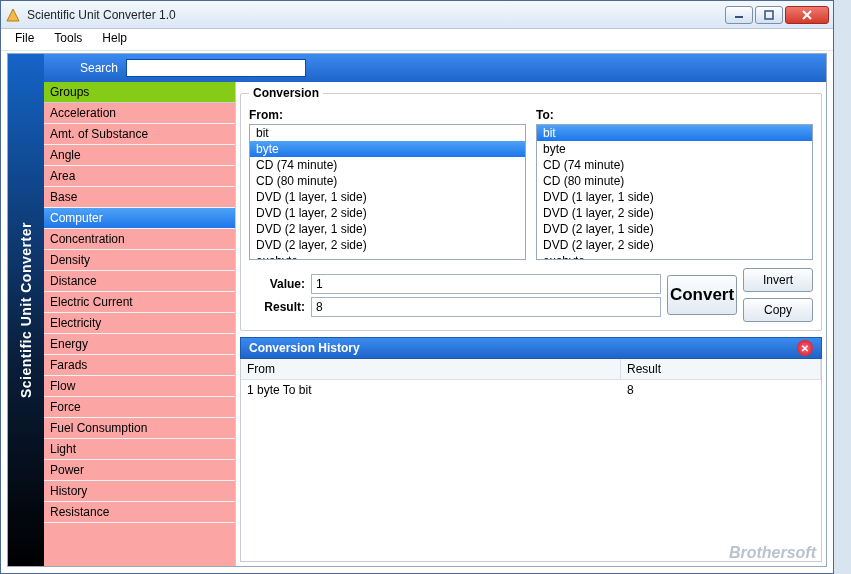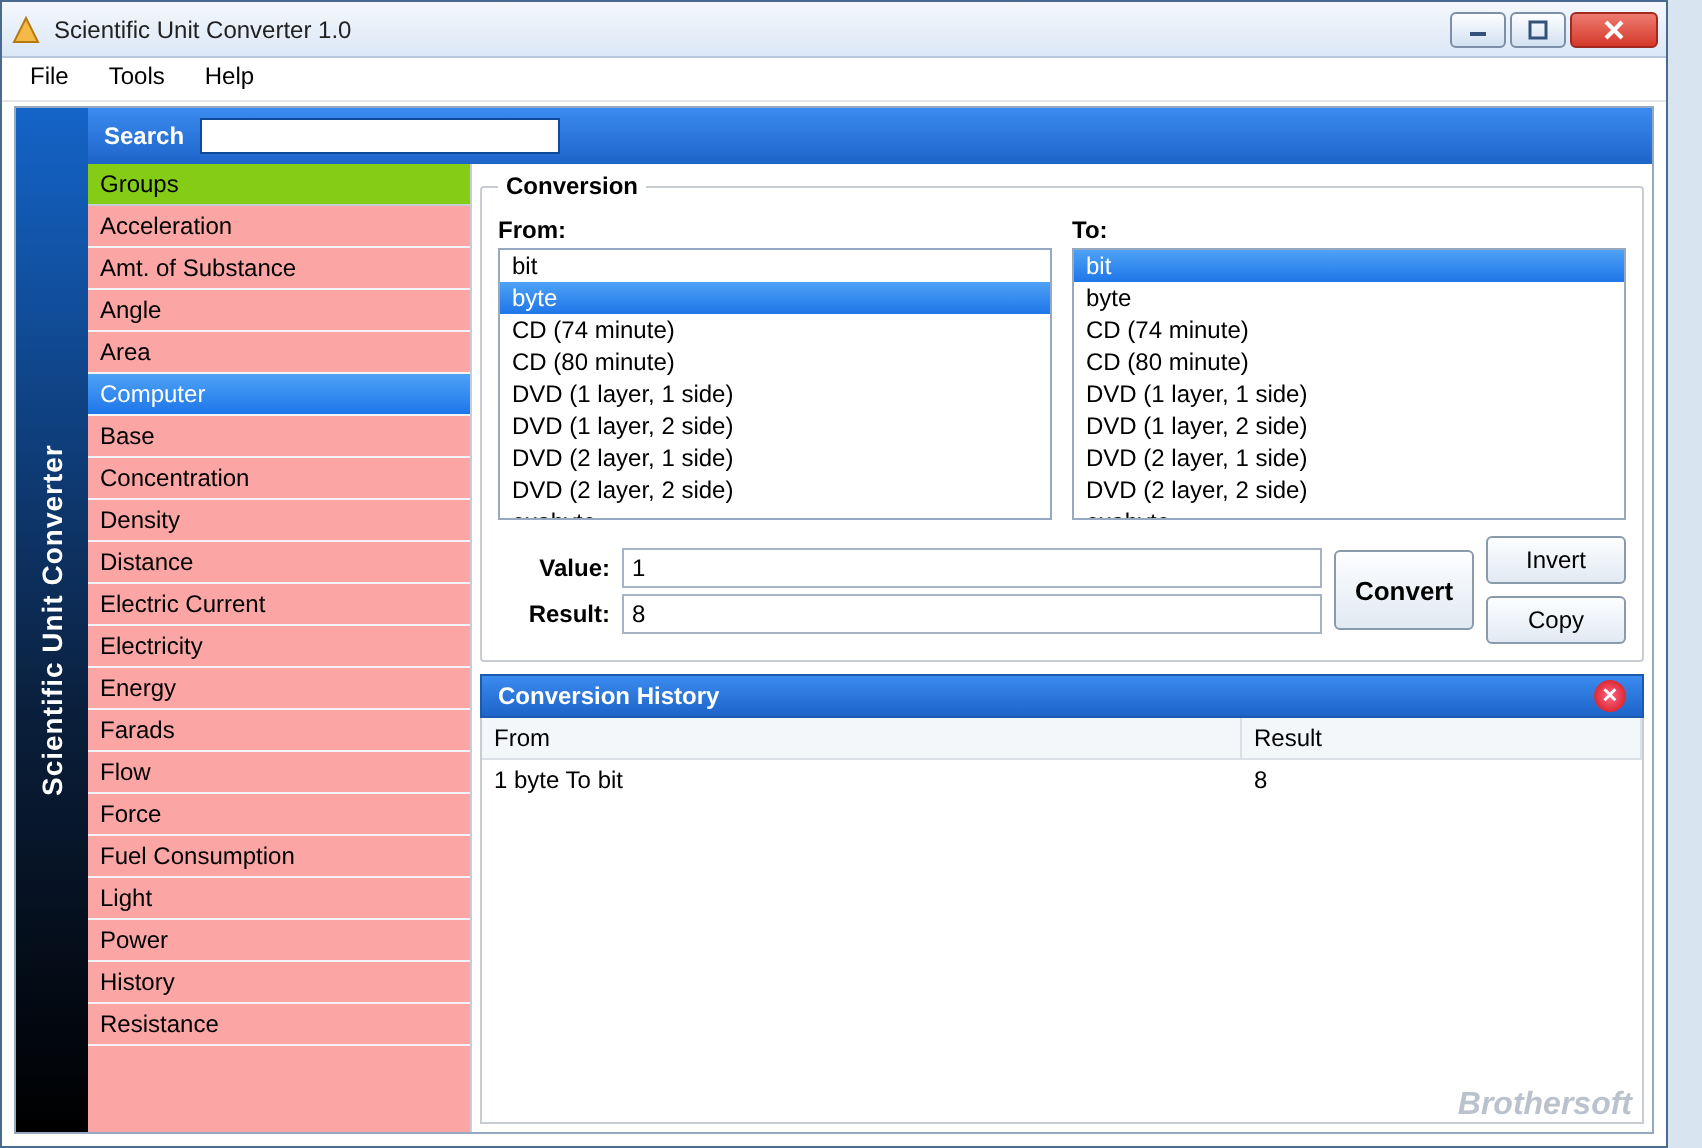--- a/index.html
+++ b/index.html
@@ -17,21 +17,21 @@
 
 
 .menubar { height: 22px; display: flex; align-items: flex-start; padding: 0 6px; gap: 4px; border-bottom: 1px solid #e2e6ea; }
 .menuitem { padding: 2px 8px; cursor: default; }
 
 
 .client { flex: 1; border: 1px solid #97a9c0; margin: 2px 6px 6px 6px; display: flex; background: #fff; position: relative; }
 .sidebar-strip { width: 36px; background: linear-gradient(180deg,#000 0%, #0a1e3a 40%, #1464c8 100%); color: #fff; writing-mode: vertical-rl; transform: rotate(180deg); display: flex; align-items: center; justify-content: center; font-size: 14px; font-weight: 600; letter-spacing: .5px; }
 
 .searchbar { height: 28px; background: linear-gradient(#3b8bf0,#1e64c9); display: flex; align-items: center; padding: 0 8px; gap: 8px; }
-.searchbar label { color: #fff; font-weight: bold; }
+.searchbar label { color: #fff; font-weight: normal; margin-left: 28px; }
 .searchbar input { flex: 0 0 180px; height: 18px; border: 1px solid #0e4b9a; padding: 0 4px; background:#fff; }
 
 .panels { flex: 1; display: flex; flex-direction: column; }
 .columns { flex: 1; display: flex; }
 
 
 .groups-wrap { width: 192px; display: flex; flex-direction: column; border-right: 1px solid #c7cdd3; }
 .groups-head { padding: 3px 6px; background: #84cc16; border-bottom: 1px solid #c7cdd3; }
 .groups-list { flex: 1; overflow-y: scroll; background: #fca5a5; }
 .group-item { padding: 3px 6px; border-bottom: 1px solid #f1f3f5; cursor: default; white-space: nowrap; }
@@ -47,21 +47,21 @@
 .unit-list { height: 136px; border: 1px solid #97a9c0; overflow-y: scroll; background: #fff; }
 .unit-item { padding: 1px 6px; cursor: default; }
 .unit-item.sel { background: linear-gradient(#4ea2f6,#1e76e9); color: #fff; }
 
 .valrow { display: flex; align-items: center; gap: 6px; margin-top: 8px; }
 .vals { flex: 1; }
 .fldrow { display: flex; align-items: center; margin: 3px 0; }
 .fldrow label { width: 56px; text-align: right; margin-right: 6px; font-weight: bold; }
 .fldrow input { flex: 1; height: 20px; border: 1px solid #a6b3c2; padding: 0 4px; background:#fff; }
 .btn { min-width: 70px; height: 24px; border: 1px solid #8a9aad; border-radius: 3px; background: linear-gradient(#fdfeff,#e1e9f2); cursor: default; }
-.btn.big { height: 40px; font-weight: bold; font-size: 13px; }
+.btn.big { height: 40px; font-weight: bold; font-size: 17px; }
 .btncol { display: flex; flex-direction: column; gap: 6px; }
 
 
 .hist-head { height: 22px; background: linear-gradient(#3b8bf0,#1e64c9); color: #fff; display: flex; align-items: center; padding: 0 8px; font-weight: bold; border: 1px solid #1a5ab0; }
 .hist-head .closeico { margin-left: auto; width: 16px; height: 16px; border-radius: 8px; background: radial-gradient(#f68,#c11); color: #fff; display: flex; align-items:center; justify-content:center; font-size: 10px; }
 .hist-table { border: 1px solid #c7cdd3; border-top: none; flex: 1; }
 .hist-cols { display: flex; background: #f4f7fa; border-bottom: 1px solid #dbe0e6; }
 .hist-col { padding: 3px 6px; border-right: 1px solid #dbe0e6; }
 .hist-col:first-child { flex: 0 0 380px; }
 .hist-col:last-child { flex: 1; }
@@ -124,22 +124,22 @@
       </div>
 
       <div class="columns">
         <div class="groups-wrap">
           <div class="groups-head">Groups</div>
           <div class="groups-list" id="groups-list">
               <div class="group-item">Acceleration</div>
               <div class="group-item">Amt. of Substance</div>
               <div class="group-item">Angle</div>
               <div class="group-item">Area</div>
+              <div class="group-item">Base</div>
               <div class="group-item sel">Computer</div>
-              <div class="group-item">Base</div>
               <div class="group-item">Concentration</div>
               <div class="group-item">Density</div>
               <div class="group-item">Distance</div>
               <div class="group-item">Electric Current</div>
               <div class="group-item">Electricity</div>
               <div class="group-item">Energy</div>
               <div class="group-item">Farads</div>
               <div class="group-item">Flow</div>
               <div class="group-item">Force</div>
               <div class="group-item">Fuel Consumption</div>

